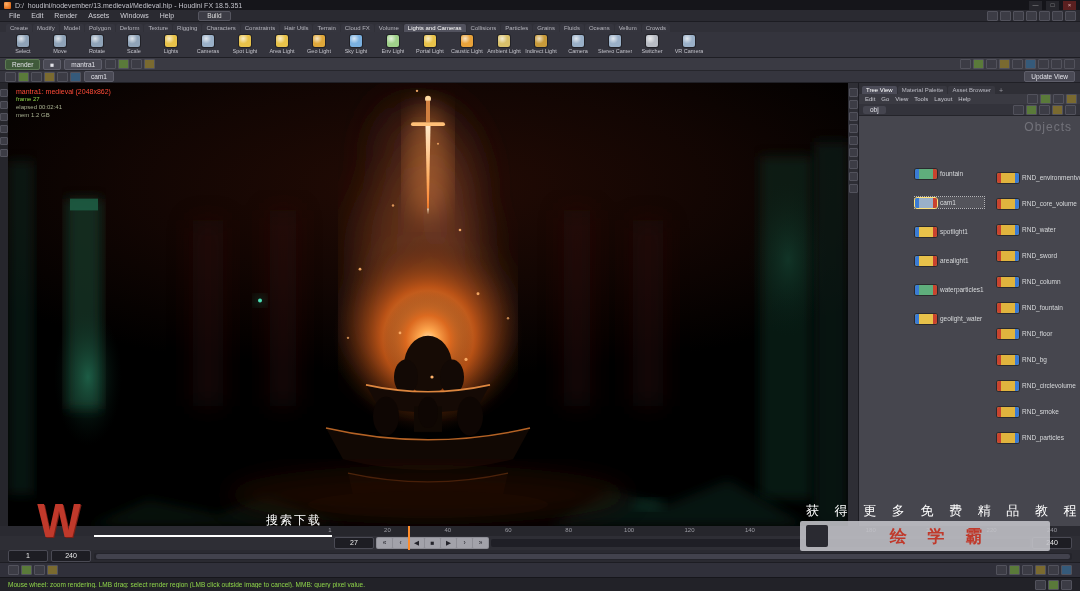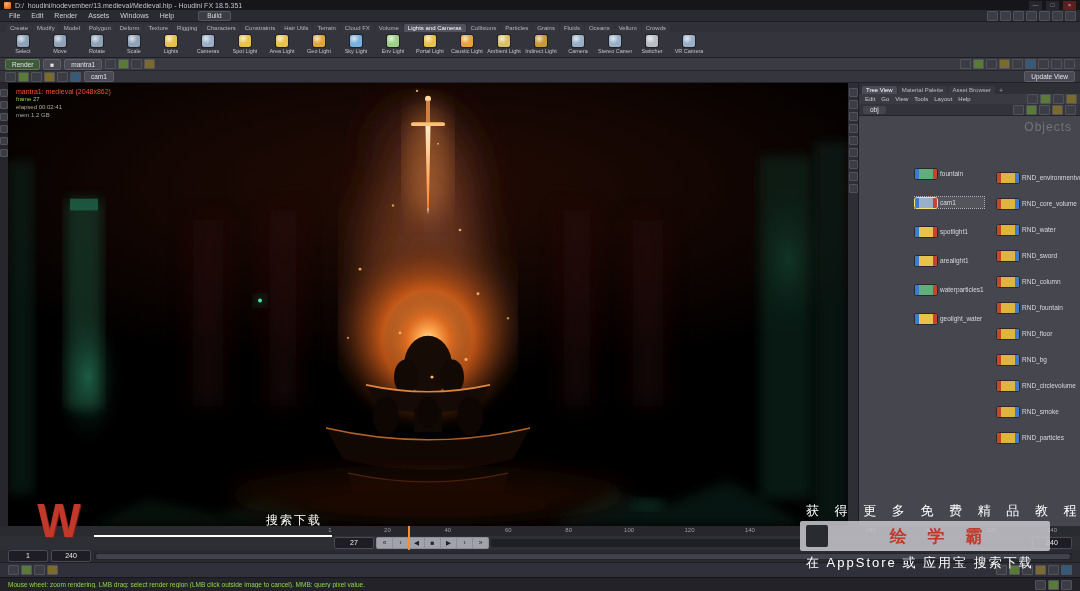--- a/index.html
+++ b/index.html
@@ -675,15 +675,14 @@
   <div class="ov ov-logo">
       <span>W</span>
     </div>
   <div class="ov ov-slogan">搜索下载</div>
   <div class="ov ov-underline"></div>
   <div class="ov ov-promo-top">获 得 更 多 免 费 精 品 教 程</div>
   <div class="ov ov-promo-box">
     <span class="ov-thumb"></span>
     <span class="ov-promo-brand">绘 学 霸</span>
   </div>
-  <div class="ov ov-promo-bottom">在 AppStore 或 应用宝 搜索下载</div>
 
 </div>
 
 </body></html>

